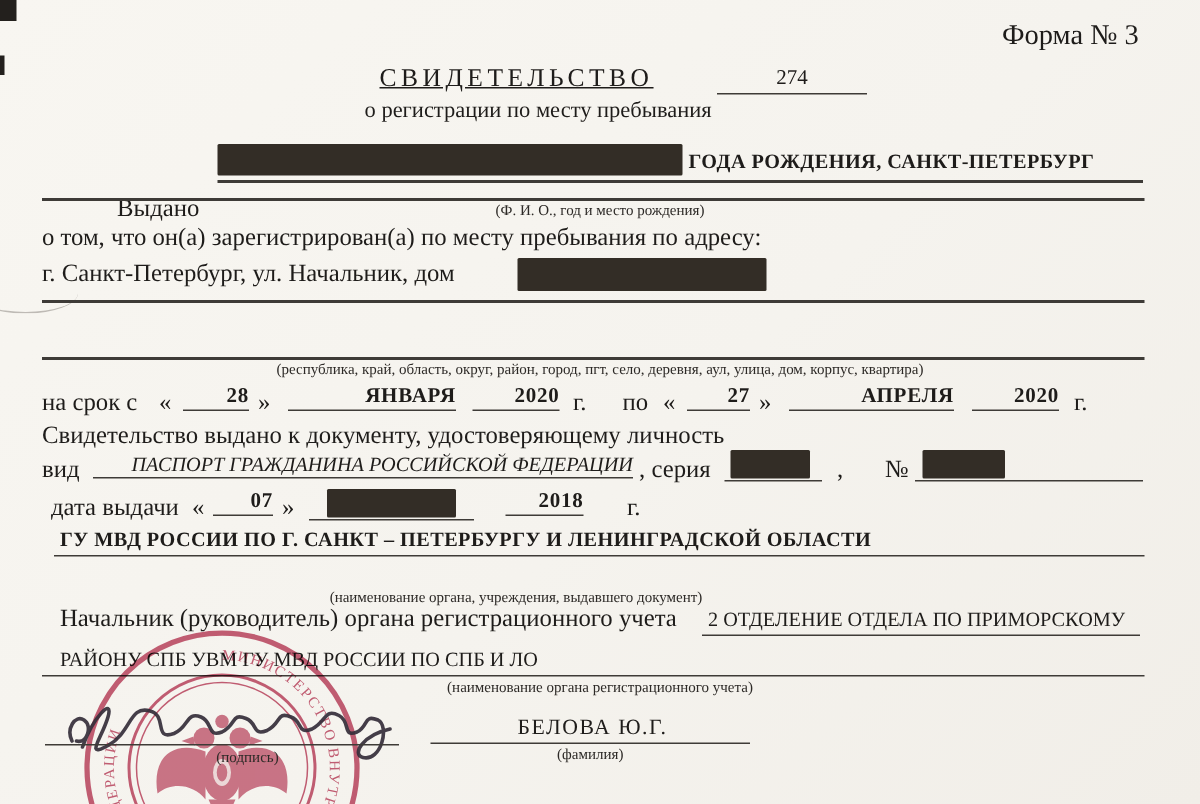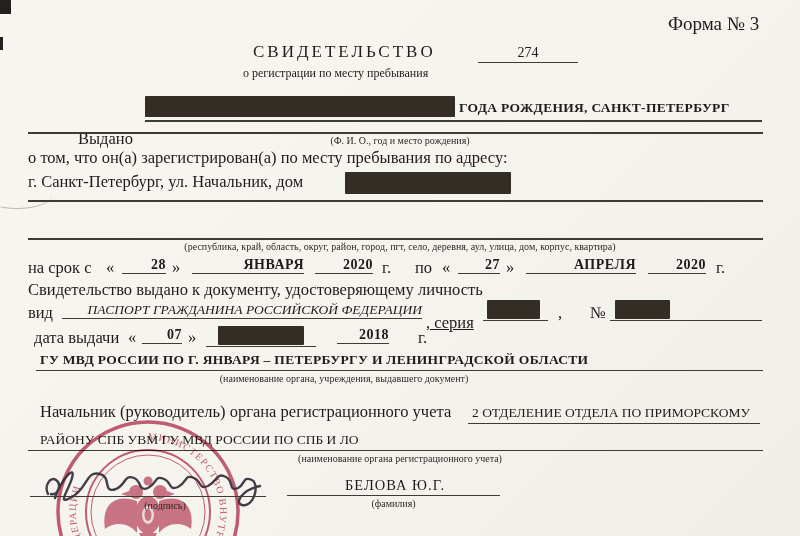--- a/index.html
+++ b/index.html
@@ -29,23 +29,23 @@
 <body>
 
 <div class="page">
 
   <div class="artifact" style="left:0;top:0;width:11px;height:14px;"></div>
   <div class="artifact" style="left:0;top:37px;width:3px;height:13px;"></div>
   <div class="crease"></div>
 
   <div class="t" style="left:668px;top:13px;font-size:19px;">Форма № 3</div>
 
-  <div class="t" style="left:253px;top:42px;font-size:17px;letter-spacing:3px;">СВИДЕТЕЛЬСТВО</div>
+  <div class="t" style="left:253px;top:42px;font-size:17px;letter-spacing:3px;text-decoration:underline;">СВИДЕТЕЛЬСТВО</div>
   <div class="t" style="left:478px;top:45px;width:100px;text-align:center;font-size:14px;border-bottom:1.5px solid #3e3b37;padding-bottom:1px;">274</div>
-  <div class="t" style="left:243px;top:66px;font-size:12px;">о регистрации по месту пребывания</div>
+  <div class="t" style="left:243px;top:66px;font-size:15px;">о регистрации по месту пребывания</div>
 
   <div class="t big" style="left:78px;top:97px;margin-top:32px;">Выдано</div>
   <div class="box" style="left:145px;top:96px;width:310px;height:21px;"></div>
   <div class="t boldcaps" style="left:459px;top:100px;">ГОДА РОЖДЕНИЯ, САНКТ-ПЕТЕРБУРГ</div>
   <div class="hl" style="left:145px;top:120px;width:617px;"></div>
 
   <div class="hl" style="left:28px;top:132px;width:735px;"></div>
   <div class="cap" style="left:0;top:135px;width:800px;">(Ф. И. О., год и место рождения)</div>
 
   <div class="t big" style="left:28px;top:148px;">о том, что он(а) зарегистрирован(а) по месту пребывания по адресу:</div>
@@ -68,40 +68,40 @@
   <div class="ul" style="left:458px;top:257px;width:42px;">27</div>
   <div class="t big" style="left:506px;top:258px;">»</div>
   <div class="ul" style="left:526px;top:257px;width:110px;">АПРЕЛЯ</div>
   <div class="ul" style="left:648px;top:257px;width:58px;">2020</div>
   <div class="t big" style="left:716px;top:258px;">г.</div>
 
   <div class="t big" style="left:28px;top:280px;">Свидетельство выдано к документу, удостоверяющему личность</div>
 
   <div class="t big" style="left:28px;top:303px;">вид</div>
   <div class="ul norm" style="left:62px;top:302px;width:360px;">ПАСПОРТ ГРАЖДАНИНА РОССИЙСКОЙ ФЕДЕРАЦИИ</div>
-  <div class="t big" style="left:426px;top:313px;text-decoration:underline;">, серия</div>
+  <div class="t big" style="left:426px;top:303px;">, серия</div>
   <div class="box" style="left:487px;top:300px;width:53px;height:19px;"></div>
   <div class="hl thin" style="left:483px;top:320px;width:65px;"></div>
   <div class="t big" style="left:558px;top:303px;">,</div>
   <div class="t big" style="left:590px;top:303px;">№</div>
   <div class="box" style="left:615px;top:300px;width:55px;height:19px;"></div>
   <div class="hl thin" style="left:610px;top:320px;width:152px;"></div>
 
   <div class="t big" style="left:34px;top:328px;">дата выдачи</div>
   <div class="t big" style="left:128px;top:328px;">«</div>
   <div class="ul" style="left:142px;top:327px;width:40px;">07</div>
   <div class="t big" style="left:188px;top:328px;">»</div>
   <div class="box" style="left:218px;top:326px;width:86px;height:19px;"></div>
   <div class="hl thin" style="left:206px;top:346px;width:110px;"></div>
   <div class="ul" style="left:337px;top:327px;width:52px;">2018</div>
   <div class="t big" style="left:418px;top:328px;">г.</div>
 
-  <div class="t boldcaps" style="left:40px;top:352px;">ГУ  МВД  РОССИИ  ПО  Г. ЯНВАРЯ – ПЕТЕРБУРГУ  И  ЛЕНИНГРАДСКОЙ ОБЛАСТИ</div>
+  <div class="t boldcaps" style="left:40px;top:352px;">ГУ  МВД  РОССИИ  ПО  Г. САНКТ – ПЕТЕРБУРГУ  И  ЛЕНИНГРАДСКОЙ ОБЛАСТИ</div>
   <div class="hl thin" style="left:36px;top:370px;width:727px;"></div>
-  <div class="cap" style="left:0;top:373px;width:688px;">(наименование органа, учреждения, выдавшего документ)</div>
+  <div class="cap" style="left:0;top:393px;width:688px;">(наименование органа, учреждения, выдавшего документ)</div>
 
   <div class="t big" style="left:40px;top:402px;">Начальник (руководитель) органа регистрационного учета</div>
   <div class="t" style="left:472px;top:405px;font-size:13.5px;">2 ОТДЕЛЕНИЕ ОТДЕЛА  ПО ПРИМОРСКОМУ</div>
   <div class="hl thin" style="left:468px;top:423px;width:292px;"></div>
   <div class="t" style="left:40px;top:432px;font-size:13.5px;">РАЙОНУ СПБ УВМ  ГУ  МВД РОССИИ  ПО СПБ  И  ЛО</div>
   <div class="hl thin" style="left:28px;top:450px;width:735px;"></div>
   <div class="cap" style="left:0;top:453px;width:800px;">(наименование органа регистрационного учета)</div>
 
   <svg class="stamp" width="190" height="190" viewBox="0 0 190 190">
     <defs>

